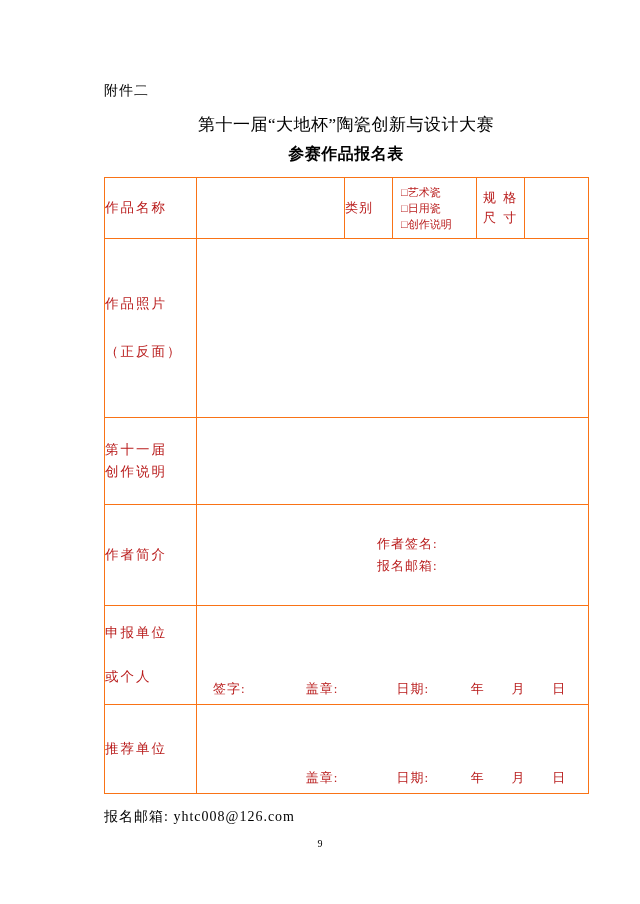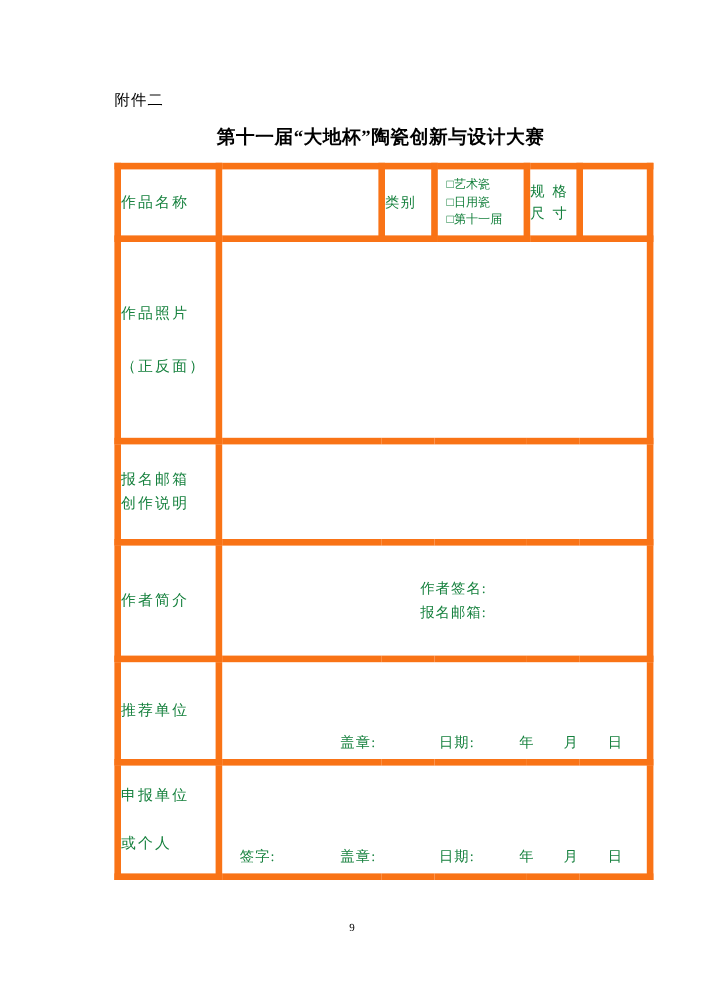--- a/index.html
+++ b/index.html
@@ -35,44 +35,44 @@
     color: #000;
     letter-spacing: 1px;
     margin-bottom: 12px;
   }
   .title-block {
     text-align: center;
     margin-bottom: 10px;
   }
   .title-line1 {
     font-size: 17px;
-    font-weight: bold;
+    font-weight: normal;
     letter-spacing: 0.5px;
     color: #000;
     line-height: 26px;
   }
   .title-line2 {
     font-size: 16px;
     font-weight: bold;
     letter-spacing: 0.5px;
     color: #000;
     line-height: 26px;
     margin-top: 3px;
   }
   table.form {
     border-collapse: collapse;
     width: 484px;
     table-layout: fixed;
     margin-top: 6px;
   }
   table.form td {
-    border: 6px solid #f97316;
+    border: 1px solid #f97316;
     vertical-align: middle;
     font-size: 13px;
-    color: #15803d;
+    color: #b91c1c;
     padding: 0;
   }
   .lbl {
     line-height: 22px;
     font-size: 13.5px;
     letter-spacing: 2px;
   }
   .cat-cell {
     font-size: 13px;
     letter-spacing: 1px;
@@ -80,20 +80,21 @@
   .cat-options {
     padding: 6px 6px 6px 8px;
     font-size: 11px;
     line-height: 16px;
     letter-spacing: 0px;
   }
   .cat-options div {
     white-space: nowrap;
   }
   .spec-cell {
+    text-align: center;
     font-size: 13px;
     line-height: 20px;
     letter-spacing: 2px;
   }
   .inner-text {
     text-align: center;
     font-size: 13px;
     line-height: 22px;
   }
   .sign-block {
@@ -131,20 +132,21 @@
 <body>
 
 <div class="page">
 
   <div class="doc-body">
 
     <div class="attachment-label">附件二</div>
 
     <div class="title-block">
       <div class="title-line1">第十一届“大地杯”陶瓷创新与设计大赛</div>
+      <div class="title-line2">参赛作品报名表</div>
     </div>
 
     <table class="form">
       <colgroup>
         <col style="width:92px">
         <col style="width:148px">
         <col style="width:48px">
         <col style="width:84px">
         <col style="width:48px">
         <col style="width:64px">
@@ -157,21 +159,21 @@
           <td>
             <div class="inner-text"></div>
           </td>
           <td>
             <div class="cat-cell">类别</div>
           </td>
           <td>
             <div class="cat-options">
               <div>□艺术瓷</div>
               <div>□日用瓷</div>
-              <div>□第十一届</div>
+              <div>□创作说明</div>
             </div>
           </td>
           <td>
             <div class="spec-cell">规 格</div>
             <div class="spec-cell">尺 寸</div>
           </td>
           <td>
             <div class="inner-text"></div>
           </td>
         </tr>
@@ -181,71 +183,72 @@
             <div class="lbl">作品照片</div>
             <div class="lbl" style="margin-top:26px">（正反面）</div>
           </td>
           <td colspan="5">
             <div class="inner-text"></div>
           </td>
         </tr>
 
         <tr>
           <td style="height:86px">
-            <div class="lbl">报名邮箱</div>
+            <div class="lbl">第十一届</div>
             <div class="lbl" style="">创作说明</div>
           </td>
           <td colspan="5">
             <div class="inner-text"></div>
           </td>
         </tr>
 
         <tr>
           <td style="height:100px">
             <div class="lbl">作者简介</div>
           </td>
           <td colspan="5">
             <div class="sign-block" style="">作者签名:</div>
             <div class="sign-block">报名邮箱:</div>
+          </td>
+        </tr>
+
+        <tr>
+          <td style="height:98px">
+            <div class="lbl">申报单位</div>
+            <div class="lbl" style="margin-top:22px">或个人</div>
+          </td>
+          <td colspan="5" style="vertical-align:bottom">
+            <div class="row-inline">
+              <span style="width:100px">签字:</span>
+              <span style="width:98px">盖章:</span>
+              <span style="width:80px">日期:</span>
+              <span style="width:44px">年</span>
+              <span style="width:44px">月</span>
+              <span style="width:30px">日</span>
+            </div>
           </td>
         </tr>
 
         <tr>
           <td style="height:88px">
             <div class="lbl">推荐单位</div>
           </td>
           <td colspan="5" style="vertical-align:bottom">
             <div class="row-inline">
               <span style="width:100px"></span>
               <span style="width:98px">盖章:</span>
               <span style="width:80px">日期:</span>
               <span style="width:44px">年</span>
               <span style="width:44px">月</span>
               <span style="width:30px">日</span>
             </div>
           </td>
         </tr>
-
-        <tr>
-          <td style="height:98px">
-            <div class="lbl">申报单位</div>
-            <div class="lbl" style="margin-top:22px">或个人</div>
-          </td>
-          <td colspan="5" style="vertical-align:bottom">
-            <div class="row-inline">
-              <span style="width:100px">签字:</span>
-              <span style="width:98px">盖章:</span>
-              <span style="width:80px">日期:</span>
-              <span style="width:44px">年</span>
-              <span style="width:44px">月</span>
-              <span style="width:30px">日</span>
-            </div>
-          </td>
-        </tr>
       </tbody>
     </table>
 
+    <div class="email-line">报名邮箱: yhtc008@126.com</div>
 
   </div>
 
   <div class="page-number">9</div>
 
 </div>
 
 </body></html>

